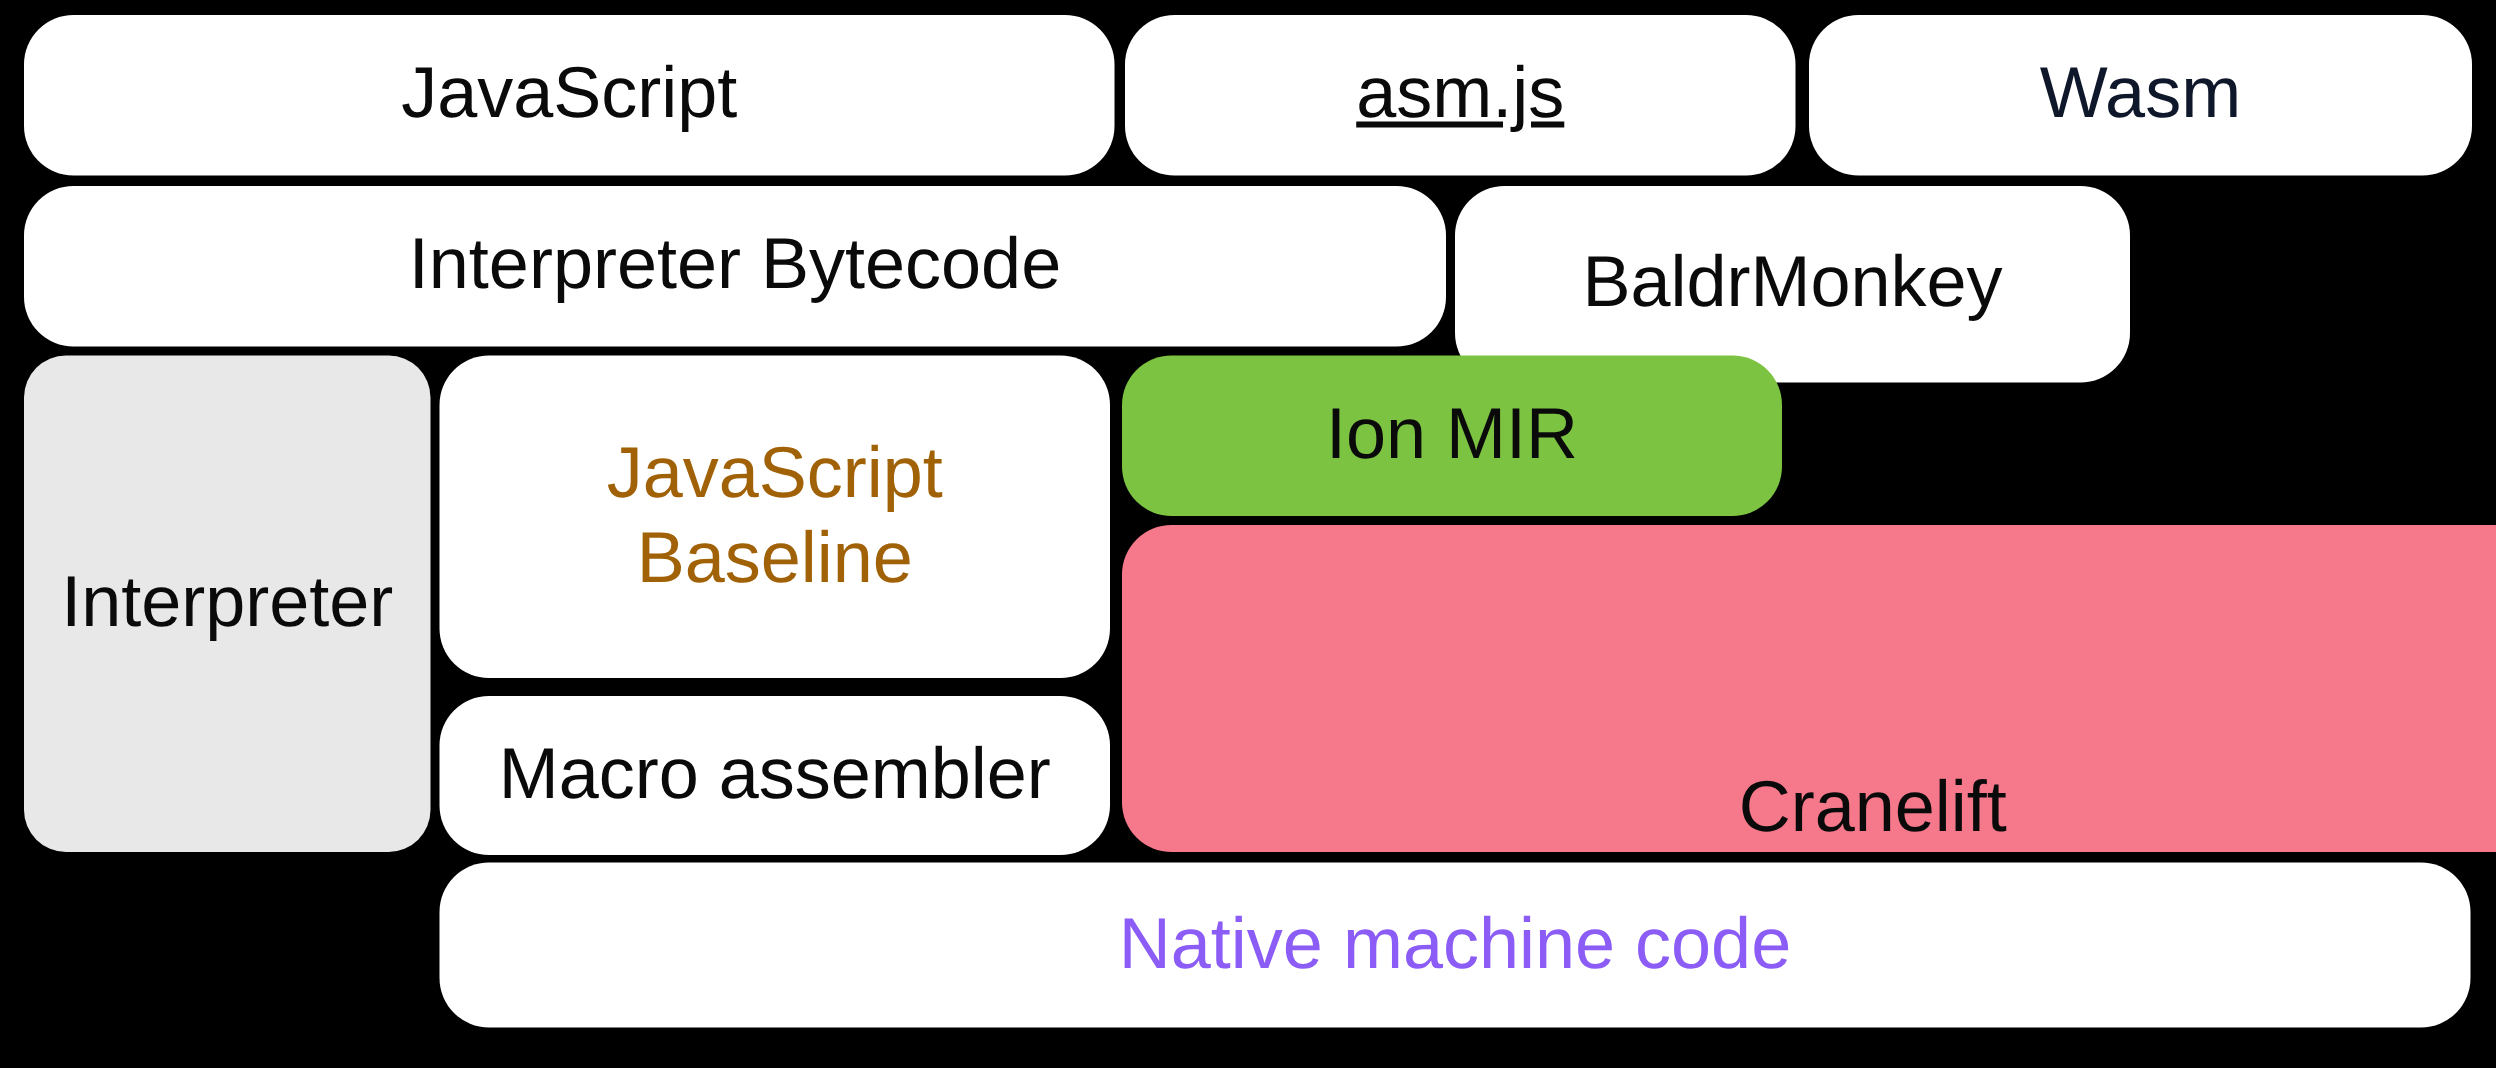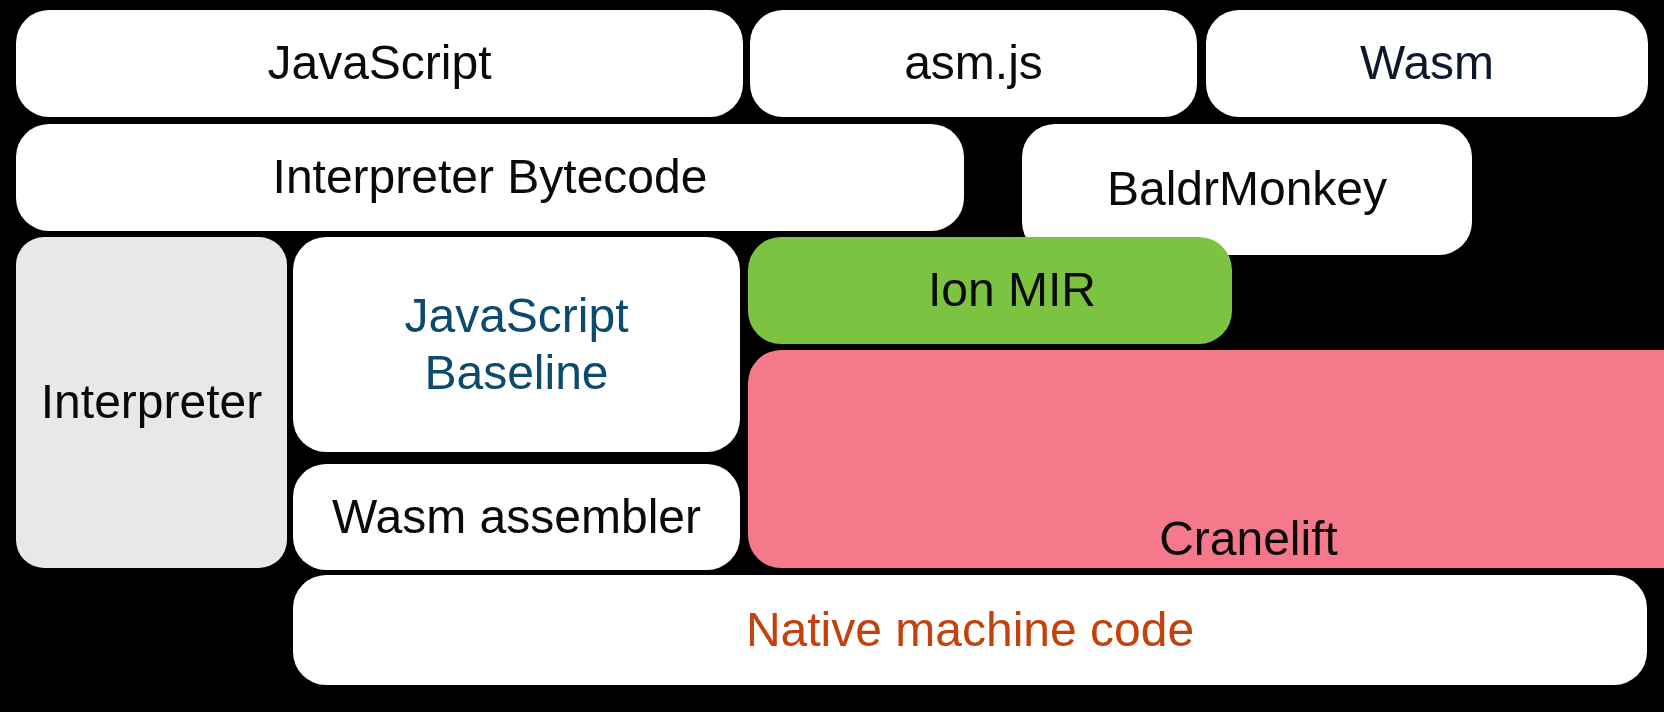--- a/index.html
+++ b/index.html
@@ -38,53 +38,53 @@
 </style>
 </head>
 <body>
 
 <div class="stage" style="background: rgb(0, 0, 0);">
 
   <div class="box" style="left: 16px; top: 10px; width: 727px; height: 107px; background: rgb(255, 255, 255); color: rgb(10, 10, 10);">
     <span class="lbl">JavaScript</span>
   </div>
 
-  <div class="box" style="left: 750px; top: 10px; width: 447px; height: 107px; background: rgb(255, 255, 255); color: rgb(10, 10, 10);">
+  <div class="box" style="left: 750px; top: 10px; width: 447px; height: 107px; background: rgb(255, 255, 255); color: rgb(10, 10, 10); text-decoration: underline;">
     <span class="lbl">asm.js</span>
   </div>
 
   <div class="box" style="left: 1206px; top: 10px; width: 442px; height: 107px; background: rgb(255, 255, 255); color: #0f172a;">
     <span class="lbl">Wasm</span>
   </div>
 
   <div class="box" style="left: 16px; top: 124px; width: 948px; height: 107px; background: rgb(255, 255, 255); color: rgb(10, 10, 10);">
     <span class="lbl">Interpreter Bytecode</span>
   </div>
 
-  <div class="box" style="left: 1022px; top: 124px; width: 450px; height: 131px; background: rgb(255, 255, 255); color: rgb(10, 10, 10); text-align: center;">
+  <div class="box" style="left: 970px; top: 124px; width: 450px; height: 131px; background: rgb(255, 255, 255); color: rgb(10, 10, 10); text-align: center;">
     <span class="lbl">BaldrMonkey</span>
   </div>
 
   <div class="box" style="left: 16px; top: 237px; width: 271px; height: 331px; background: rgb(232, 232, 232); color: rgb(10, 10, 10); border-radius: 28px;">
     <span class="lbl">Interpreter</span>
   </div>
 
-  <div class="box wrap-narrow" style="left: 293px; top: 237px; width: 447px; height: 215px; background: rgb(255, 255, 255); color: #0c4a6e;">
+  <div class="box wrap-narrow" style="left: 293px; top: 237px; width: 447px; height: 215px; background: rgb(255, 255, 255); color: #a16207;">
     <span class="lbl">JavaScript Baseline</span>
   </div>
 
-  <div class="box" style="left: 748px; top: 237px; width: 440px; height: 107px; background: rgb(124, 195, 66); color: rgb(10, 10, 10); padding-left: 44px;">
+  <div class="box" style="left: 748px; top: 237px; width: 440px; height: 107px; background: rgb(124, 195, 66); color: rgb(10, 10, 10);">
     <span class="lbl">Ion MIR</span>
   </div>
 
   <div class="box" style="left: 748px; top: 350px; width: 1001px; height: 218px; background: rgb(245, 121, 139); color: rgb(10, 10, 10); align-items: flex-end;">
     <span class="lbl">Cranelift</span>
   </div>
 
   <div class="box" style="left: 293px; top: 464px; width: 447px; height: 106px; background: rgb(255, 255, 255); color: rgb(10, 10, 10);">
-    <span class="lbl">Wasm assembler</span>
+    <span class="lbl">Macro assembler</span>
   </div>
 
-  <div class="box" style="left: 293px; top: 575px; width: 1354px; height: 110px; background: rgb(255, 255, 255); color: #c2410c; align-items: center;">
+  <div class="box" style="left: 293px; top: 575px; width: 1354px; height: 110px; background: rgb(255, 255, 255); color: #8b5cf6; align-items: center;">
     <span class="lbl">Native machine code</span>
   </div>
 
 </div>
 
 </body></html>

